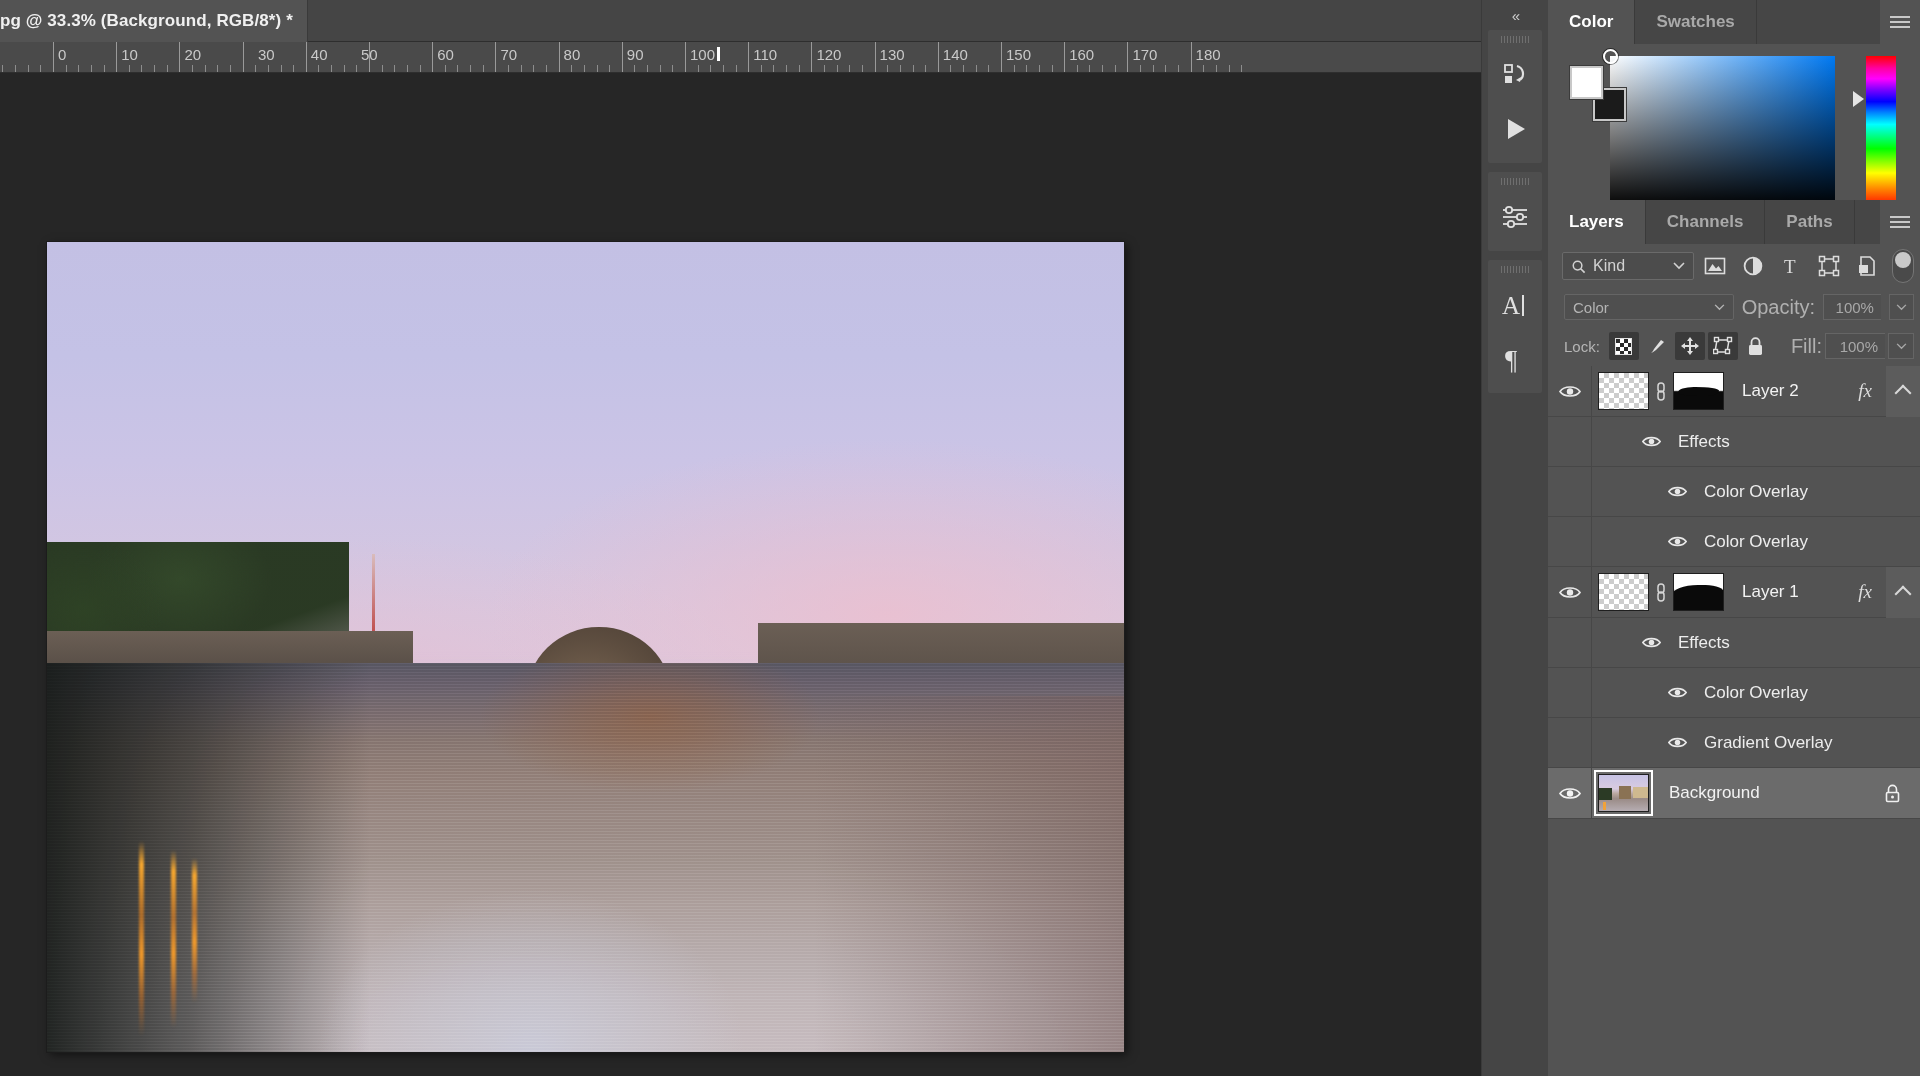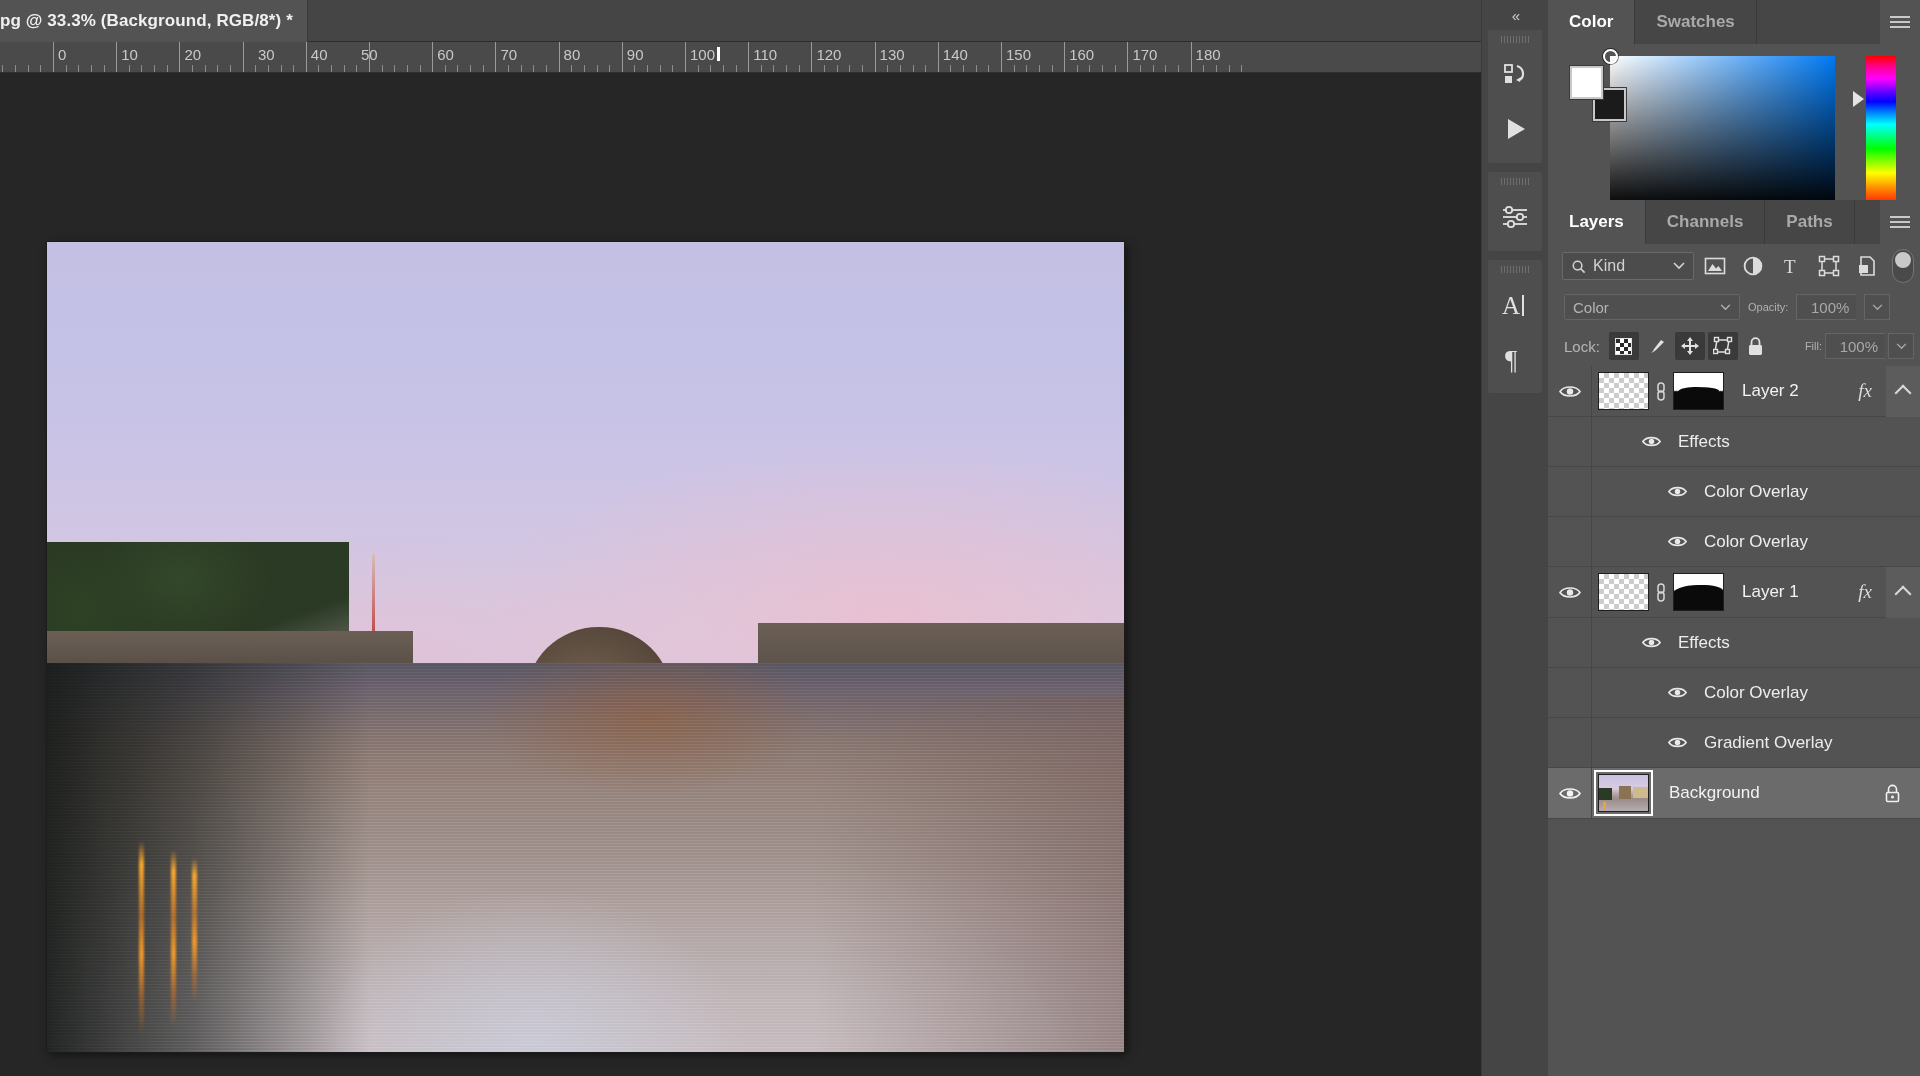--- a/index.html
+++ b/index.html
@@ -336,21 +336,21 @@
 
   .blend-row {
     display: flex; align-items: center; height: 38px; padding: 0 6px 0 16px; gap: 8px;
   }
   .blend-select {
     display: flex; align-items: center; width: 176px; height: 26px; padding: 0 8px;
     background: #4f4f4f; border: 1px solid #656565; border-radius: 2px;
     color: #b4b4b4; font-size: 15px; cursor: pointer;
   }
   .blend-select .lbl { flex: 1; }
-  .small-label { color: #b0b0b0; font-size: 11px; }
+  .small-label { color: #b0b0b0; font-size: 20px; }
   .numbox {
     display: flex; align-items: center; justify-content: flex-end;
     width: 60px; height: 26px; padding-right: 7px;
     background: #4f4f4f; border: 1px solid #656565; border-right: none;
     color: #a8a8a8; font-size: 15px; cursor: text;
   }
   .stepper {
     width: 26px; height: 26px; display: flex; align-items: center; justify-content: center;
     background: #4f4f4f; border: 1px solid #656565;
     color: #a8a8a8; cursor: pointer;

